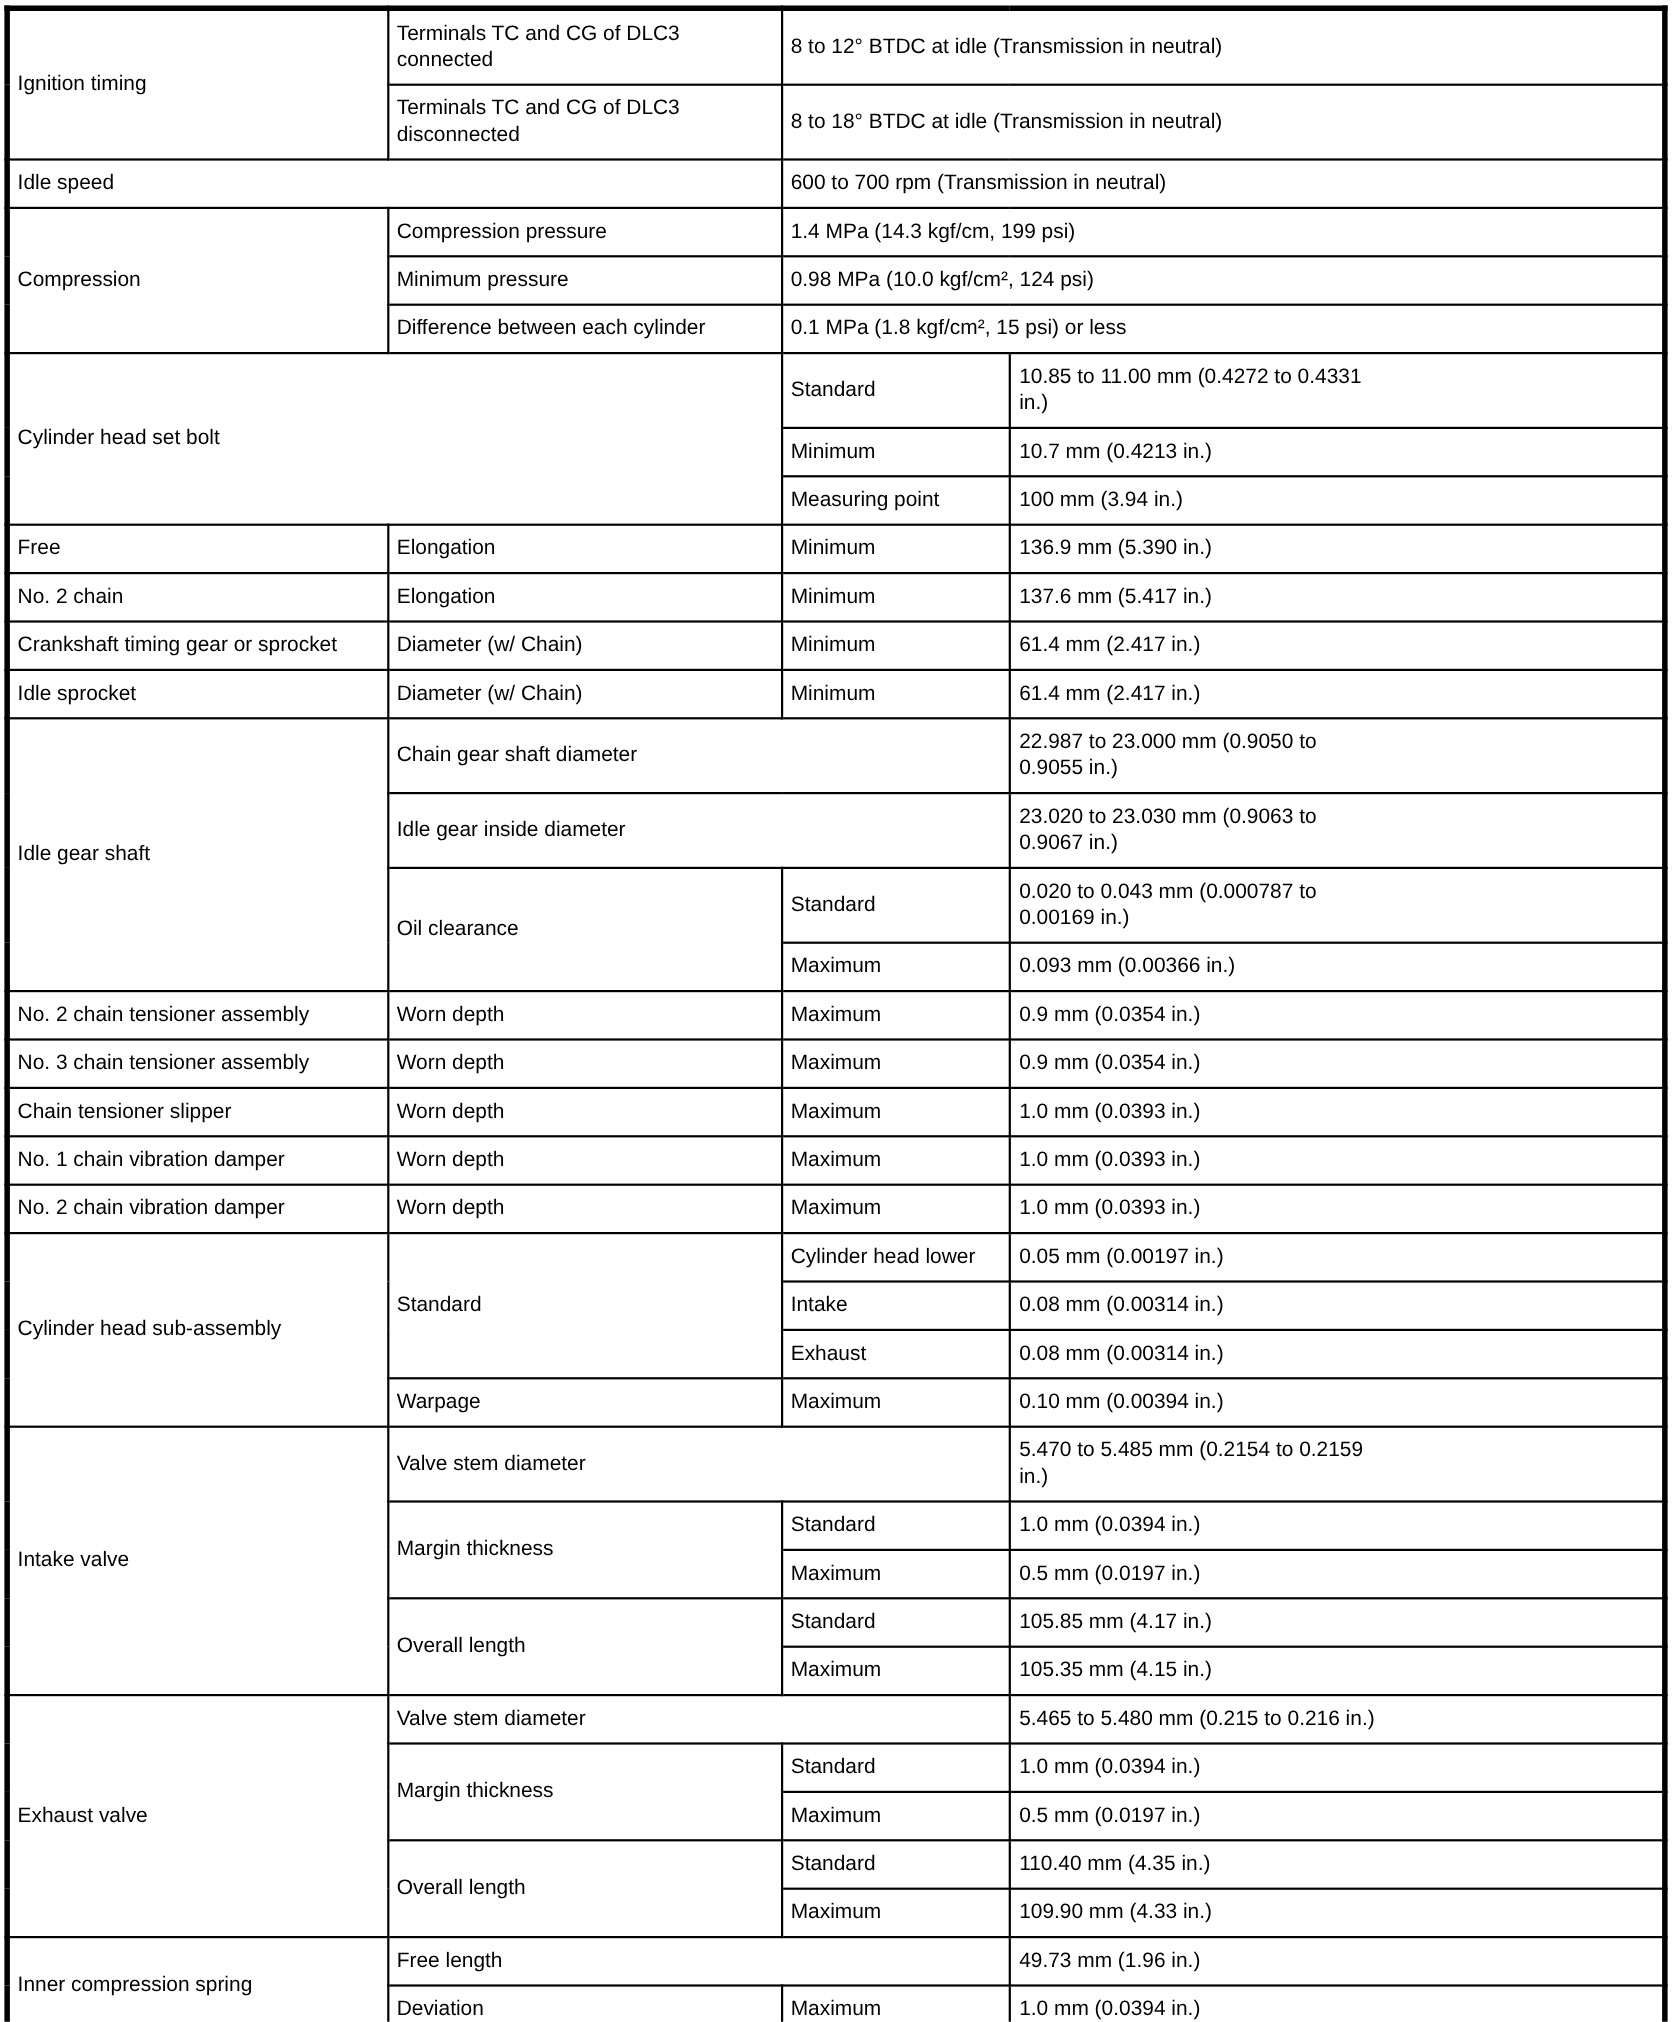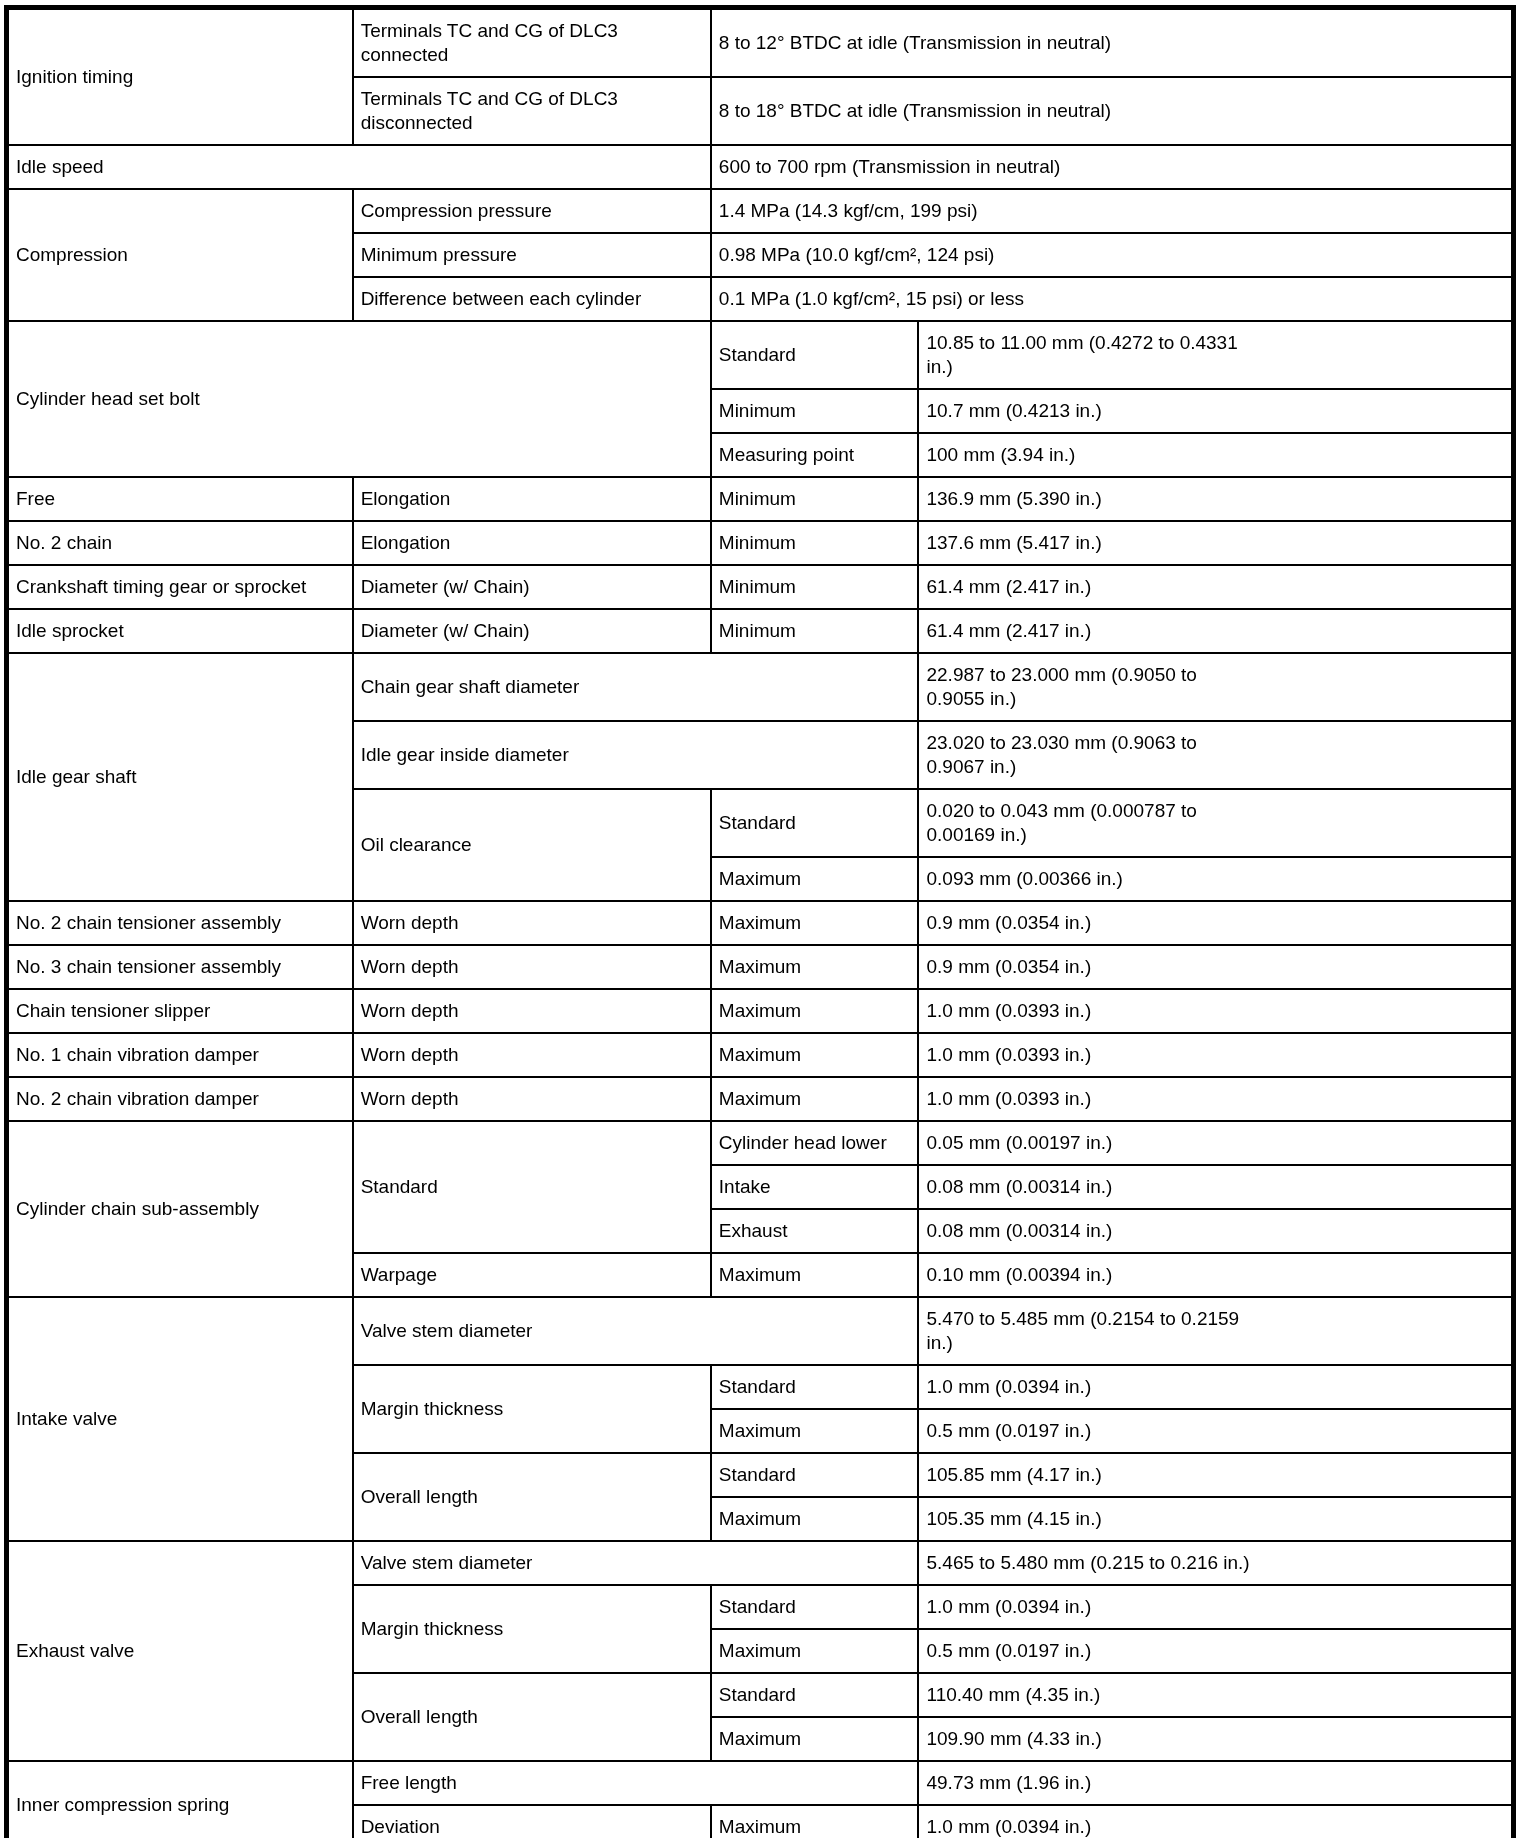--- a/index.html
+++ b/index.html
@@ -72,21 +72,21 @@
         <td rowspan="3">Compression</td>
         <td>Compression pressure</td>
         <td colspan="2">1.4 MPa (14.3 kgf/cm, 199 psi)</td>
       </tr>
       <tr>
         <td>Minimum pressure</td>
         <td colspan="2">0.98 MPa (10.0 kgf/cm², 124 psi)</td>
       </tr>
       <tr>
         <td>Difference between each cylinder</td>
-        <td colspan="2">0.1 MPa (1.0 kgf/cm², 15 psi) or less</td>
+        <td colspan="2">0.1 MPa (1.8 kgf/cm², 15 psi) or less</td>
       </tr>
 
       <tr>
         <td rowspan="3" colspan="2">Cylinder head set bolt</td>
         <td>Standard</td>
         <td>10.85 to 11.00 mm (0.4272 to 0.4331
 in.)</td>
       </tr>
       <tr>
         <td>Minimum</td>
@@ -172,21 +172,21 @@
         <td>1.0 mm (0.0393 in.)</td>
       </tr>
       <tr>
         <td>No. 2 chain vibration damper</td>
         <td>Worn depth</td>
         <td>Maximum</td>
         <td>1.0 mm (0.0393 in.)</td>
       </tr>
 
       <tr>
-        <td rowspan="4">Cylinder chain sub-assembly</td>
+        <td rowspan="4">Cylinder head sub-assembly</td>
         <td rowspan="3">Standard</td>
         <td>Cylinder head lower</td>
         <td>0.05 mm (0.00197 in.)</td>
       </tr>
       <tr>
         <td>Intake</td>
         <td>0.08 mm (0.00314 in.)</td>
       </tr>
       <tr>
         <td>Exhaust</td>

